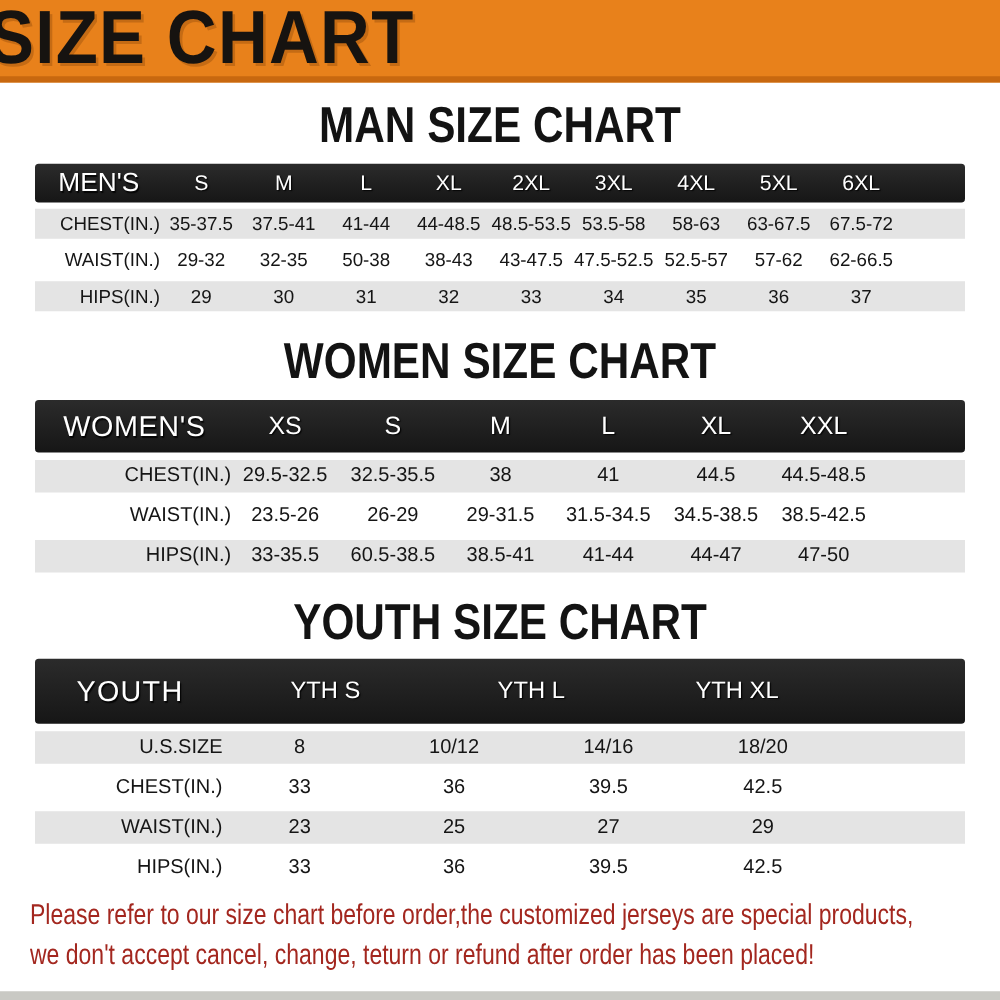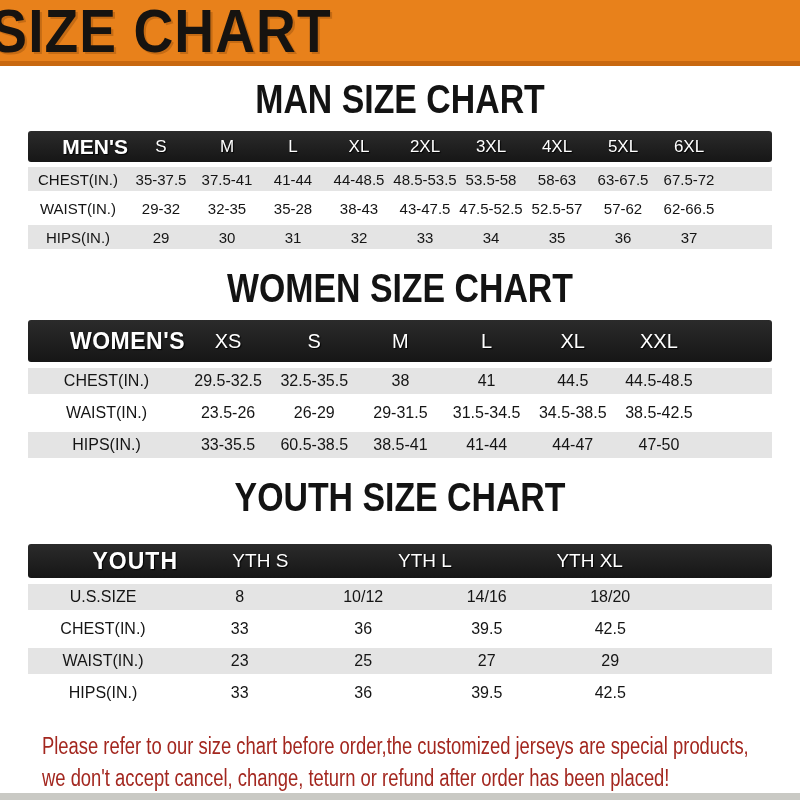--- a/index.html
+++ b/index.html
@@ -9,51 +9,51 @@
 
   .banner{height:66px;background:var(--banner-bg);border-bottom:5px solid var(--banner-edge);
           display:flex;align-items:center;justify-content:flex-start}
   .banner-title{display:inline-block;font-size:52px;font-weight:700;color:#161310;
                 letter-spacing:1px;transform:scale(1.06,1.16);text-shadow:2px 2px 0 rgba(90,45,0,.25)}
 
   .section-title{text-align:center;font-weight:700;color:#131313;font-size:36px;line-height:36px}
   .title-inner{display:inline-block;transform:scale(.94,1.12)}
   .section-men   .section-title{margin:16px 0 13px}
   .section-women .section-title{margin:22px 15px 13px}
-  .section-youth .section-title{margin:22px 0 28px}
+  .section-youth .section-title{margin:22px 0 11px}
 
   .size-table{width:744px;margin:0 auto}
   .thead{display:flex;align-items:center;background:linear-gradient(#2b2b2b,var(--bar));
          border-radius:3px;color:#fff;padding-right:var(--pr);
          text-shadow:1px 1px 1px rgba(0,0,0,.9)}
-  .thead .tlabel{padding-left:2px;font-weight:700;text-align:right}
+  .thead .tlabel{padding-left:2px;font-weight:400;text-align:center}
   .col{flex:1;text-align:center}
-  .tlabel{width:var(--lw);flex:0 0 var(--lw);text-align:center}
+  .tlabel{width:var(--lw);flex:0 0 var(--lw);text-align:right}
   .trow{display:flex;align-items:center;padding-right:var(--pr);color:#151515}
   .gray{background:var(--stripe)}
 
   .men{--pr:50px;--lw:100px}
   .men .thead{height:31px}
   .men .thead .tlabel{font-size:21px}
   .men .thead .col{font-size:17px}
   .men .trow{height:24px;margin-top:5px;font-size:15px}
 
   .women{--pr:70px;--lw:157px}
   .women .thead{height:42px}
   .women .thead .tlabel{font-size:23px;letter-spacing:.5px}
   .women .thead .col{font-size:20px}
   .women .trow{height:26px;margin-top:6px;font-size:16px}
 
   .youth{--pr:100px;--lw:150px}
-  .youth .thead{height:34px}
+  .youth .thead{height:52px}
   .youth .thead .tlabel{font-size:23px;letter-spacing:1px}
   .youth .thead .col{font-size:19px}
   .youth .trow{height:26px;margin-top:6px;font-size:16px}
 
-  .footer{margin-top:24px;padding-left:42px}
+  .footer{margin-top:8px;padding-left:24px}
   .footer p{font-size:23px;line-height:32px;color:var(--footer-red);
             transform:scaleX(.8);transform-origin:left center;white-space:nowrap}
   .bottom-strip{position:absolute;left:0;right:0;bottom:0;height:7px;background:#C9C9C4}
 </style>
 </head>
 <body style="--banner-bg: #E8811B; --banner-edge: #C8680F; --bar: #161616; --stripe: #E4E4E4; --footer-red: #A3271F;">
 
 <header class="banner">
   <span class="banner-title">SIZE CHART</span>
 </header>
@@ -84,21 +84,21 @@
           <span class="col">48.5-53.5</span>
           <span class="col">53.5-58</span>
           <span class="col">58-63</span>
           <span class="col">63-67.5</span>
           <span class="col">67.5-72</span>
         </div>
         <div class="trow white">
           <span class="tlabel">WAIST(IN.)</span>
           <span class="col">29-32</span>
           <span class="col">32-35</span>
-          <span class="col">35-28</span>
+          <span class="col">50-38</span>
           <span class="col">38-43</span>
           <span class="col">43-47.5</span>
           <span class="col">47.5-52.5</span>
           <span class="col">52.5-57</span>
           <span class="col">57-62</span>
           <span class="col">62-66.5</span>
         </div>
         <div class="trow gray">
           <span class="tlabel">HIPS(IN.)</span>
           <span class="col">29</span>

